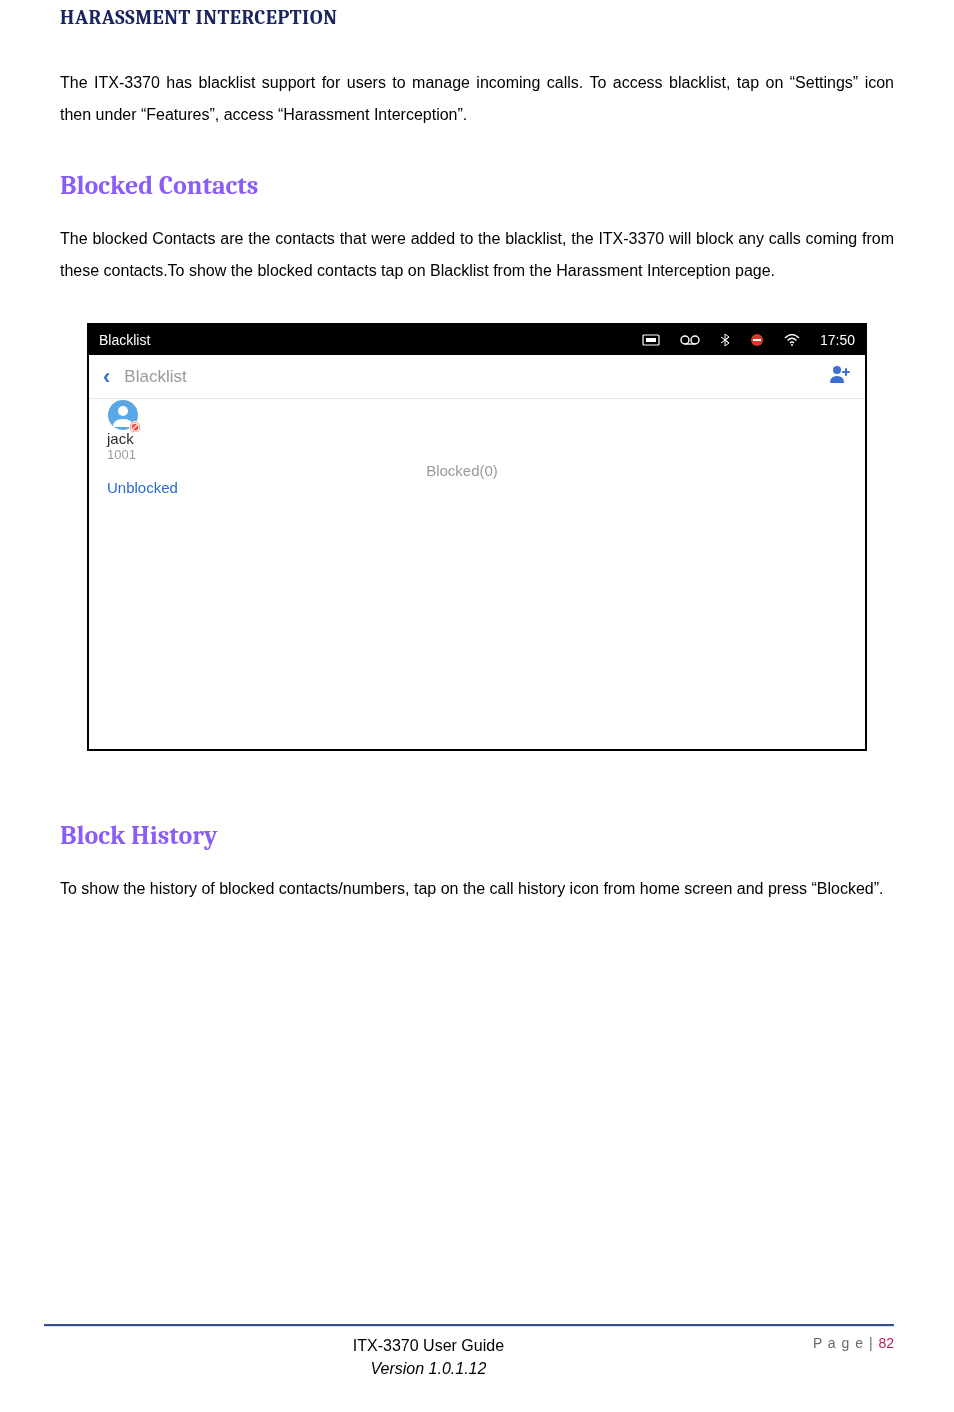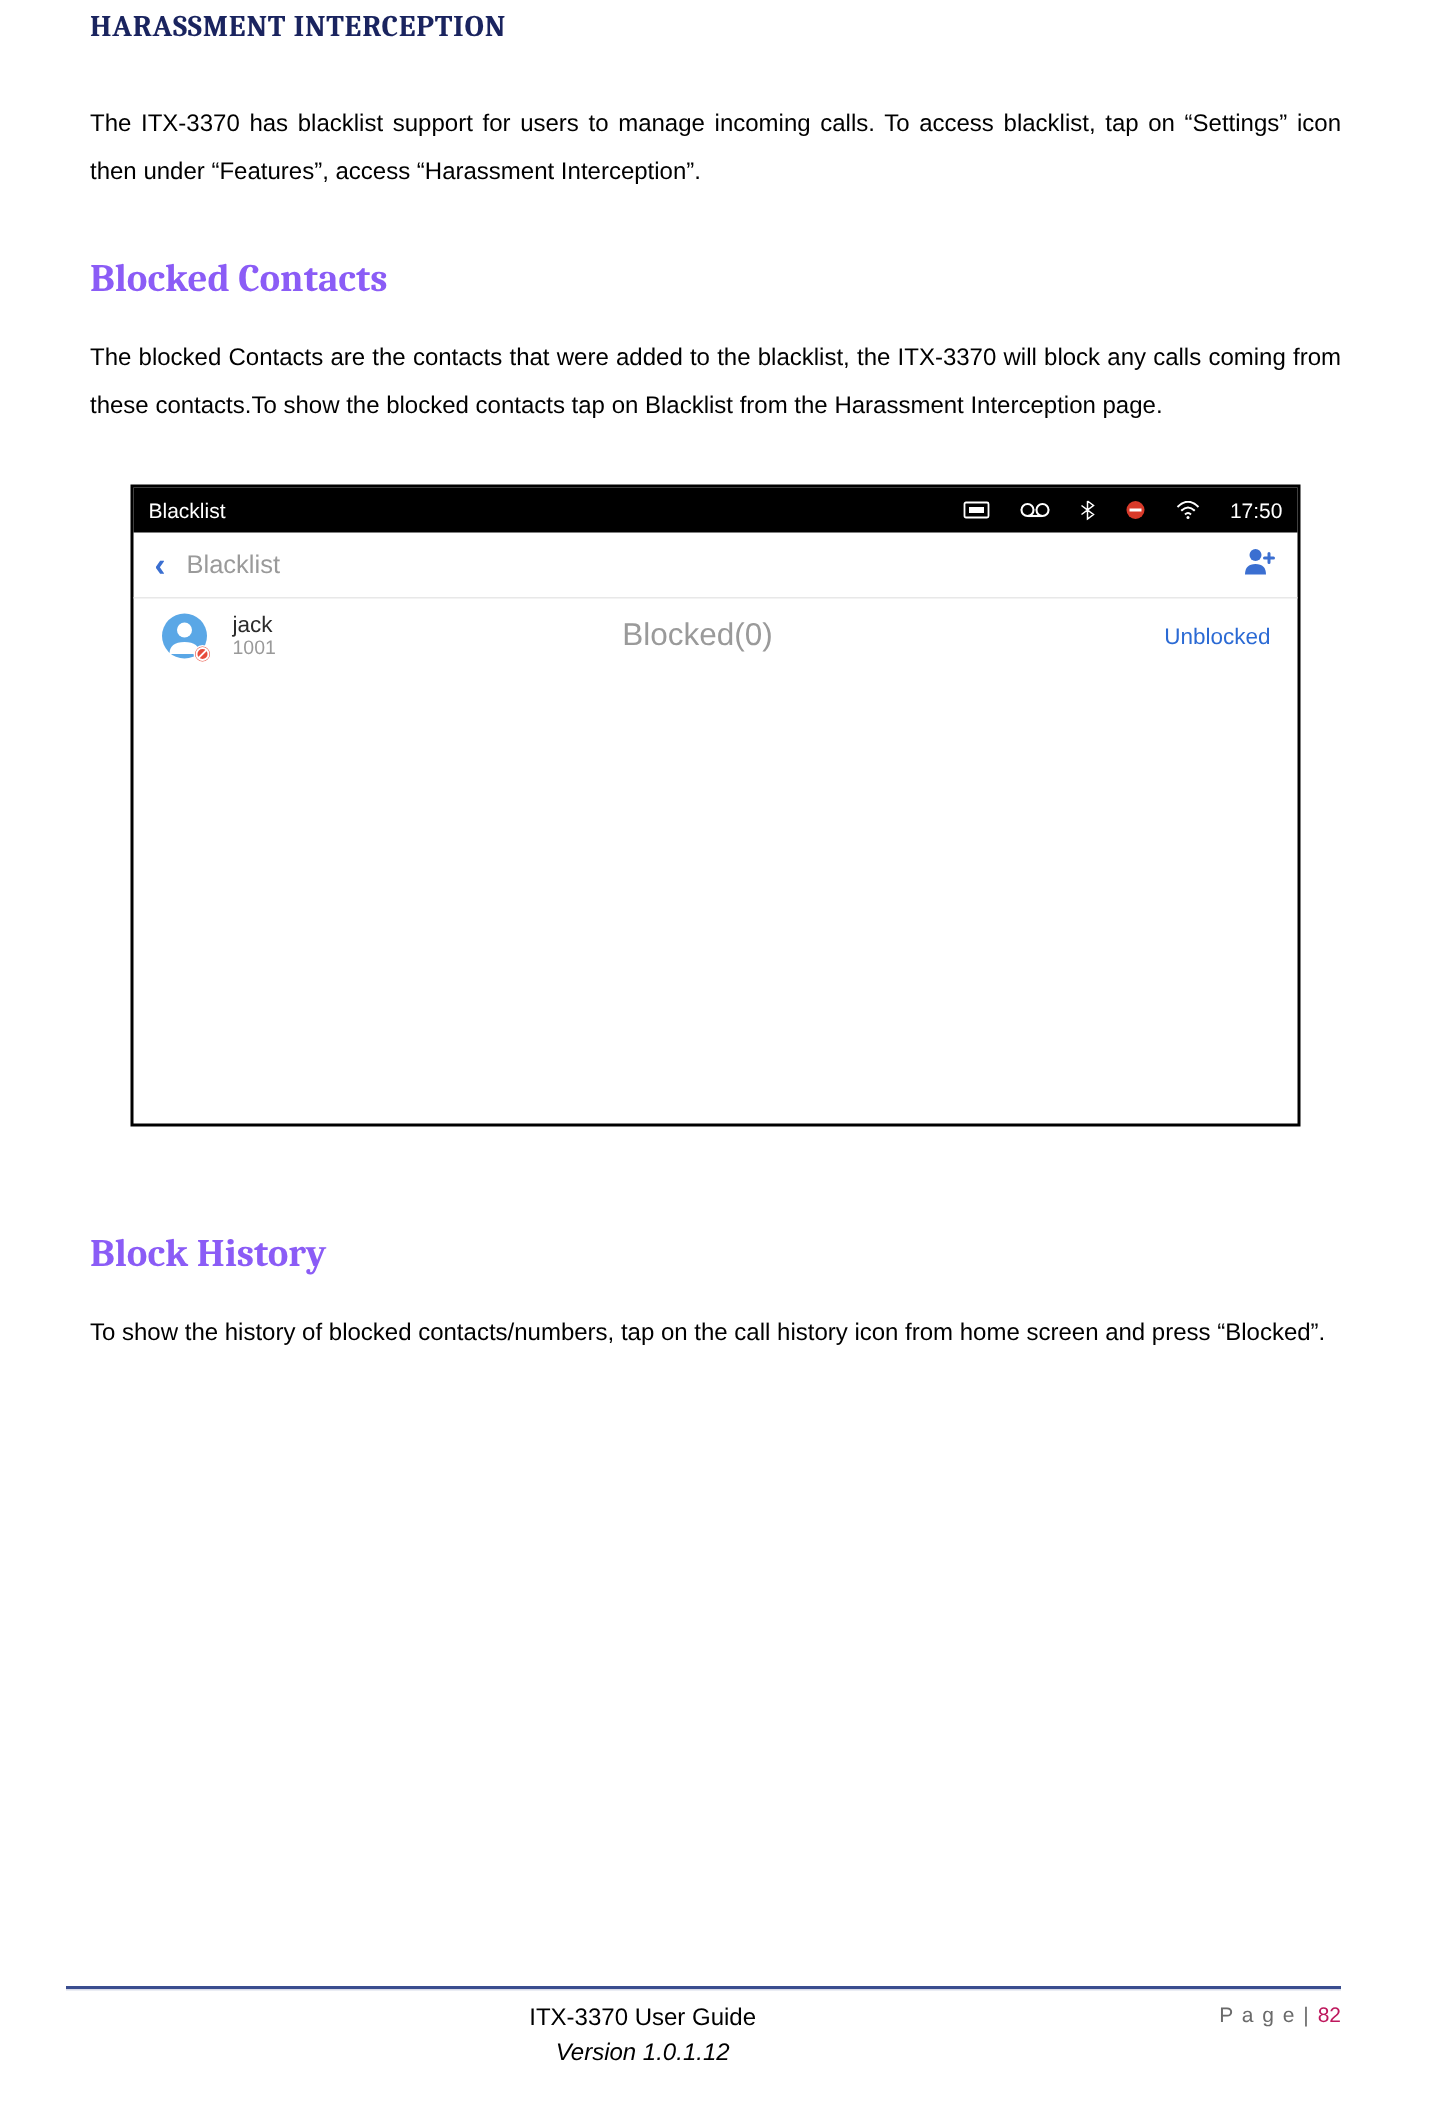--- a/index.html
+++ b/index.html
@@ -70,39 +70,39 @@
     color: #3b6fd1;
     font-size: 22px;
     font-weight: bold;
     margin-right: 14px;
   }
   .shot-sub .spacer { flex:1; }
   .shot-sub .adduser { color:#3b6fd1; }
   .shot-row {
     height: 50px;
     display: flex;
-    align-items: center;
     padding: 0 18px;
     font-size: 15px;
+    flex-direction: column;
   }
   .avatar {
     width: 32px; height: 32px;
     margin-right: 16px;
     position: relative;
   }
   .avatar svg { width:32px; height:32px; }
   .avatar .badge {
     position:absolute; right:-2px; bottom:-2px;
     width:12px; height:12px; border-radius:50%;
     background:#e74c3c; border:1.5px solid #fff;
     display:flex;align-items:center;justify-content:center;
   }
   .contact-name { color:#2b2b2b; font-size:15px; line-height:1.1; }
   .contact-num  { color:#9a9a9a; font-size:13px; line-height:1.1; }
-  .shot-row .mid { flex:1; text-align:center; color:#9a9a9a; font-size:21px; padding-right:30px;}
+  .shot-row .mid { flex:1; text-align:center; color:#9a9a9a; font-size:15px; padding-right:30px;}
   .shot-row .right { color:#2b6ad4; font-size:15px; }
   .shot-empty { height: 300px; }
   .caption {
     text-align: center;
     font-weight: bold;
     font-size: 14px;
     margin-top: 6px;
   }
   .footer {
     position: absolute;

